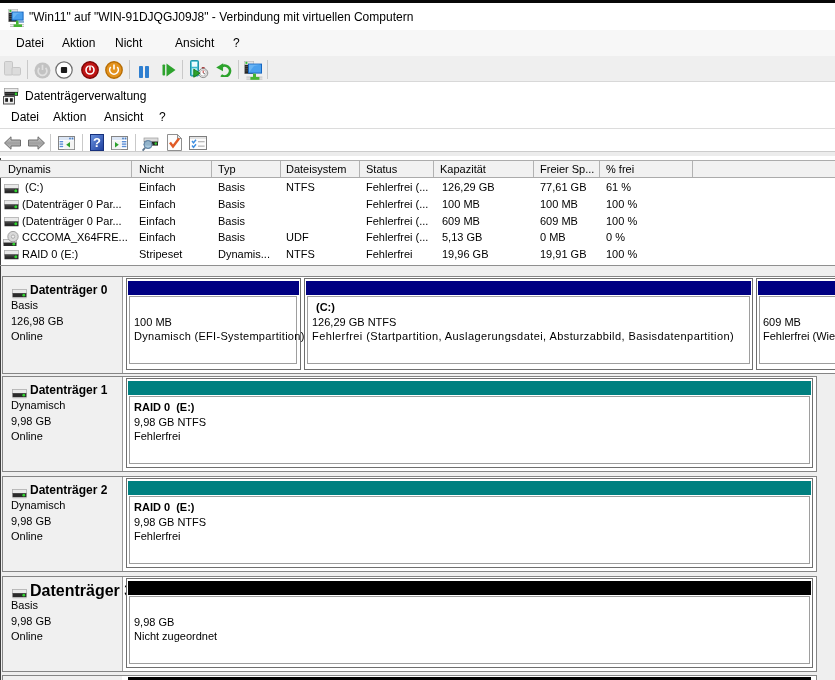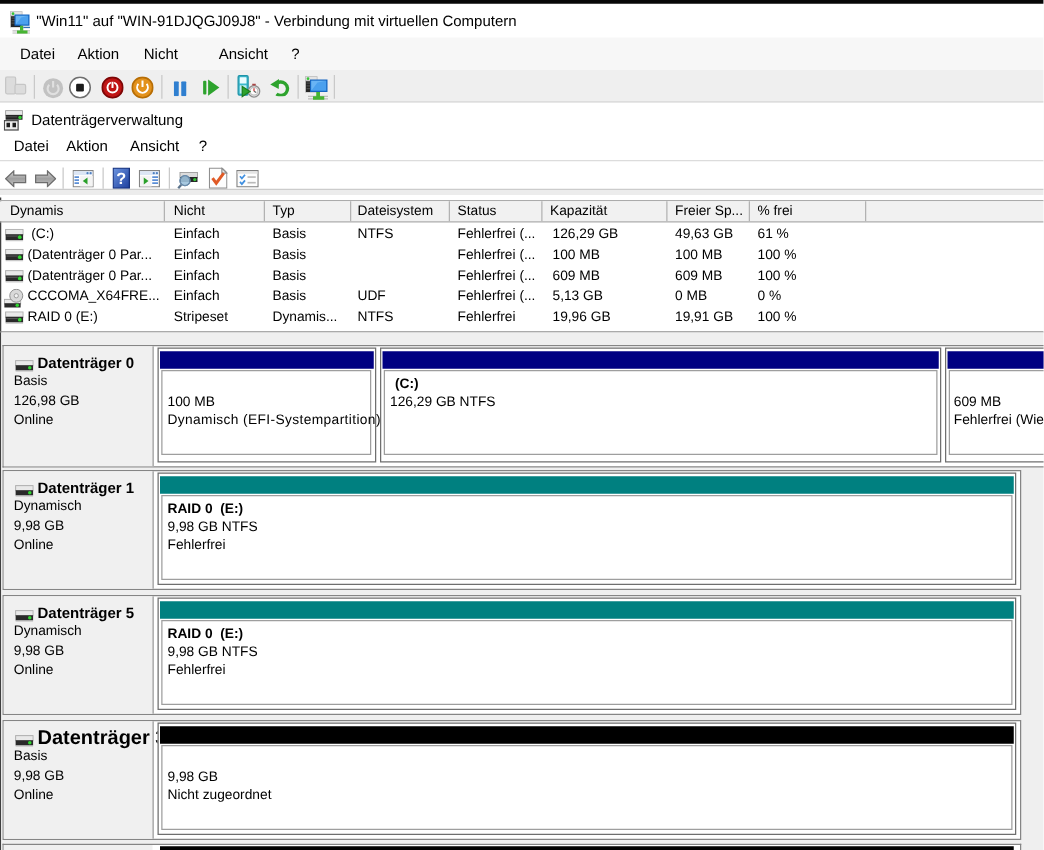--- a/index.html
+++ b/index.html
@@ -266,21 +266,21 @@
  <rect x="1.2" y="5.4" width="9" height=".9" fill="#555"></rect>
  <circle cx="11.8" cy="6.7" r="1.5" fill="#2fd42f"></circle>
  <rect x="0.5" y="9" width="14" height="1" fill="#c9c9c9"></rect>
 </svg></div>
 <div class="a t11" style="left:25px;top:181px">(C:)</div>
 <div class="a t11" style="left:139px;top:181px">Einfach</div>
 <div class="a t11" style="left:218px;top:181px">Basis</div>
 <div class="a t11" style="left:286px;top:181px">NTFS</div>
 <div class="a t11" style="left:366px;top:181px">Fehlerfrei (...</div>
 <div class="a t11" style="left:442px;top:181px">126,29 GB</div>
-<div class="a t11" style="left:540px;top:181px">49,63 GB</div>
+<div class="a t11" style="left:540px;top:181px">77,61 GB</div>
 <div class="a t11" style="left:606px;top:181px">61 %</div>
 
 <div class="a" style="left:4px;top:197px">
 <svg width="15" height="11" viewBox="0 0 15 11">
  <rect x="0.5" y="0.5" width="14" height="4.4" fill="#e9e9e9" stroke="#adadad" stroke-width=".8"></rect>
  <rect x="0.5" y="4.4" width="14" height="4.6" fill="#2a2a2a"></rect>
  <rect x="1.2" y="5.4" width="9" height=".9" fill="#555"></rect>
  <circle cx="11.8" cy="6.7" r="1.5" fill="#2fd42f"></circle>
  <rect x="0.5" y="9" width="14" height="1" fill="#c9c9c9"></rect>
 </svg></div>
@@ -362,20 +362,21 @@
 <div class="a" style="left:128px;top:281px;width:171px;height:14px;background:#000082"></div>
 <div class="a" style="left:129px;top:296px;width:168px;height:68px;border:1px solid #9e9e9e;box-sizing:border-box"></div>
 <div class="a t11" style="left:134px;top:316px">100 MB</div>
 <div class="a t11" style="left:134px;top:330px;letter-spacing:.3px">Dynamisch (EFI-Systempartition)</div>
 
 <div class="a" style="left:304px;top:278px;width:449px;height:92px;background:#fff;border:1px solid #6f6f6f;box-sizing:border-box"></div>
 <div class="a" style="left:306px;top:281px;width:445px;height:14px;background:#000082"></div>
 <div class="a" style="left:307px;top:296px;width:443px;height:68px;border:1px solid #9e9e9e;box-sizing:border-box"></div>
 <div class="a t11 b" style="left:316px;top:301px">(C:)</div>
 <div class="a t11" style="left:312px;top:316px">126,29 GB NTFS</div>
+<div class="a t11" style="left:312px;top:330px;letter-spacing:.42px">Fehlerfrei (Startpartition, Auslagerungsdatei, Absturzabbild, Basisdatenpartition)</div>
 
 <div class="a" style="left:756px;top:278px;width:90px;height:92px;background:#fff;border:1px solid #6f6f6f;box-sizing:border-box"></div>
 <div class="a" style="left:758px;top:281px;width:88px;height:14px;background:#000082"></div>
 <div class="a" style="left:759px;top:296px;width:86px;height:68px;border:1px solid #9e9e9e;box-sizing:border-box"></div>
 <div class="a t11" style="left:763px;top:316px">609 MB</div>
 <div class="a t11" style="left:763px;top:330px">Fehlerfrei (Wiederherstellungspartition)</div>
 
 <div class="a" style="left:2px;top:376px;width:813px;height:94px;background:#fff;border:1px solid #858585"></div>
 <div class="a" style="left:3px;top:377px;width:119px;height:94px;background:#f0f0f0;border-right:1px solid #9c9c9c"></div>
 <div class="a" style="left:12px;top:385px"><svg width="15" height="10" viewBox="0 0 15 10">
@@ -396,21 +397,21 @@
 <div class="a t11" style="left:134px;top:430px">Fehlerfrei</div>
 
 <div class="a" style="left:2px;top:476px;width:813px;height:94px;background:#fff;border:1px solid #858585"></div>
 <div class="a" style="left:3px;top:477px;width:119px;height:94px;background:#f0f0f0;border-right:1px solid #9c9c9c"></div>
 <div class="a" style="left:12px;top:485px"><svg width="15" height="10" viewBox="0 0 15 10">
  <rect x="0.5" y="0.5" width="14" height="4" fill="#e9e9e9" stroke="#adadad" stroke-width=".8"></rect>
  <rect x="0.5" y="4.2" width="14" height="4.2" fill="#2a2a2a"></rect>
  <circle cx="11.8" cy="6.2" r="1.4" fill="#2fd42f"></circle>
  <rect x="0.5" y="8.4" width="14" height="1" fill="#c9c9c9"></rect>
       </svg></div>
-<div class="a b" style="left:30px;top:484px;font-size:12px;line-height:13px;white-space:pre">Datenträger 5</div>
+<div class="a b" style="left:30px;top:484px;font-size:12px;line-height:13px;white-space:pre">Datenträger 2</div>
 <div class="a t11" style="left:11px;top:499px">Dynamisch</div>
 <div class="a t11" style="left:11px;top:515px">9,98 GB</div>
 <div class="a t11" style="left:11px;top:530px">Online</div>
 <div class="a" style="left:126px;top:478px;width:687px;height:90px;background:#fff;border:1px solid #6f6f6f;box-sizing:border-box"></div>
 <div class="a" style="left:128px;top:481px;width:683px;height:14px;background:#008080"></div>
 <div class="a" style="left:129px;top:496px;width:681px;height:68px;border:1px solid #9e9e9e;box-sizing:border-box"></div>
 <div class="a t11 b" style="left:134px;top:501px">RAID 0  (E:)</div>
 <div class="a t11" style="left:134px;top:516px">9,98 GB NTFS</div>
 <div class="a t11" style="left:134px;top:530px">Fehlerfrei</div>
 

